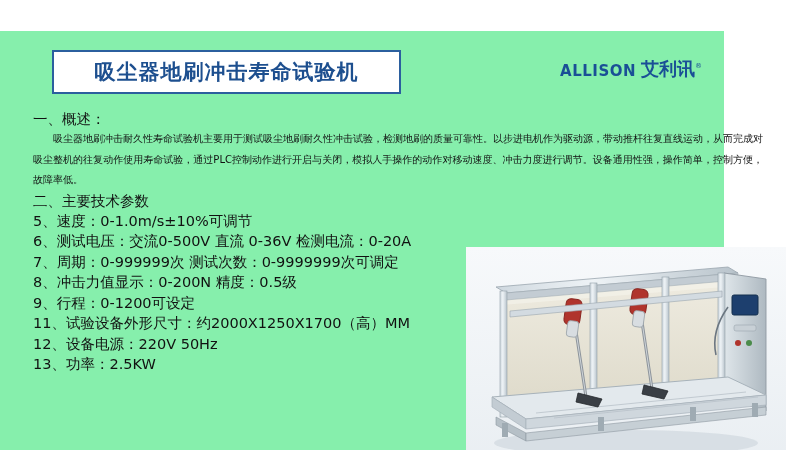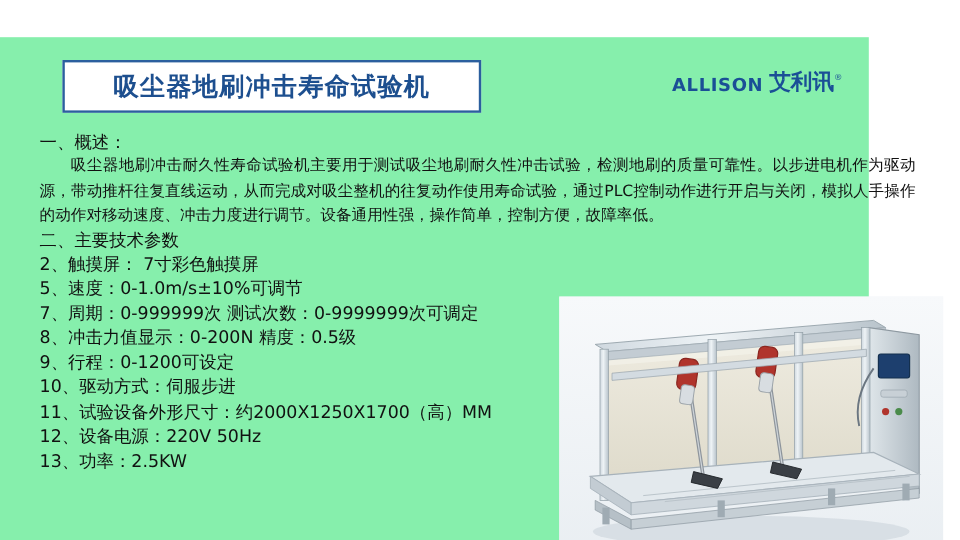--- a/index.html
+++ b/index.html
@@ -67,21 +67,21 @@
     left: 33px; top: 78px;
     width: 735px;
   }
   .section-head {
     font-size: 14.5px;
     color: #111111;
     line-height: 20px;
     margin: 0;
   }
   .para {
-    font-size: 13px;
+    font-size: 10px;
     color: #111111;
     line-height: 20.5px;
     margin: 0;
     text-indent: 2em;
     text-align: justify;
     width: 730px;
   }
   .spec-list {
     margin: 0; padding: 0;
     list-style: none;
@@ -116,26 +116,25 @@
   <div class="logo">
     <span class="logo-latin">ALLISON</span>
     <span class="logo-cn"><span>艾利讯</span><span class="tm">®</span></span>
   </div>
 
   <div class="content">
     <p class="section-head">一、概述：</p>
     <p class="para">吸尘器地刷冲击耐久性寿命试验机主要用于测试吸尘地刷耐久性冲击试验，检测地刷的质量可靠性。以步进电机作为驱动源，带动推杆往复直线运动，从而完成对吸尘整机的往复动作使用寿命试验，通过PLC控制动作进行开启与关闭，模拟人手操作的动作对移动速度、冲击力度进行调节。设备通用性强，操作简单，控制方便，故障率低。</p>
     <p class="section-head">二、主要技术参数</p>
     <ul class="spec-list">
-      <li>2、触摸屏：     7寸彩色触摸屏</li>
       <li>5、速度：0-1.0m/s±10%可调节</li>
+      <li>6、测试电压：交流0-500V  直流 0-36V   检测电流：0-20A</li>
       <li>7、周期：0-999999次     测试次数：0-9999999次可调定</li>
       <li>8、冲击力值显示：0-200N    精度：0.5级</li>
       <li>9、行程：0-1200可设定</li>
-      <li>10、驱动方式：伺服步进</li>
       <li>11、试验设备外形尺寸：约2000X1250X1700（高）MM</li>
       <li>12、设备电源：220V    50Hz</li>
       <li>13、功率：2.5KW</li>
     </ul>
   </div>
 
   <div class="photo">
     <svg width="320" height="222" viewBox="0 0 320 222">
       <defs>
         <linearGradient id="bg" x1="0" y1="0" x2="0" y2="1">

